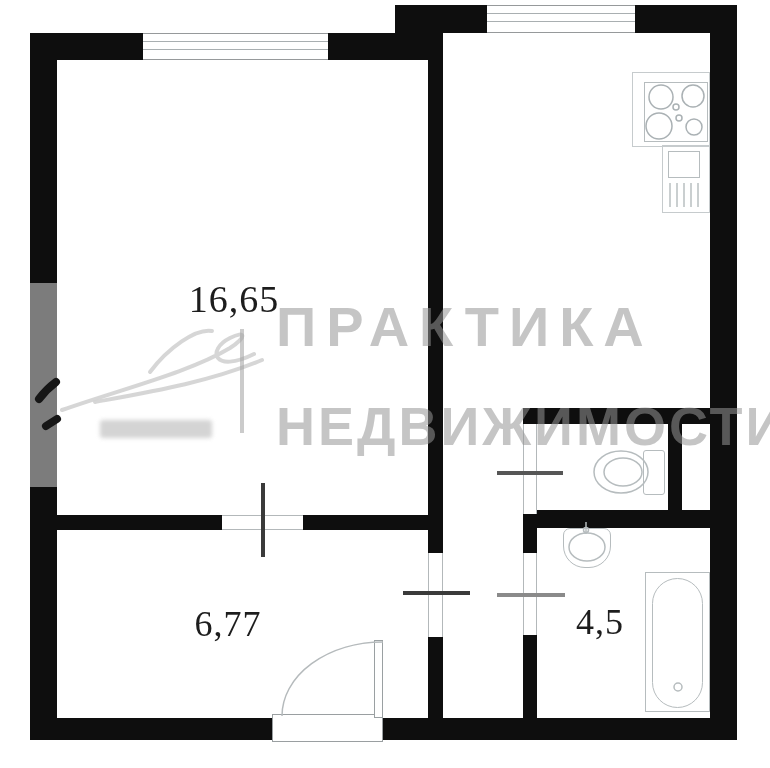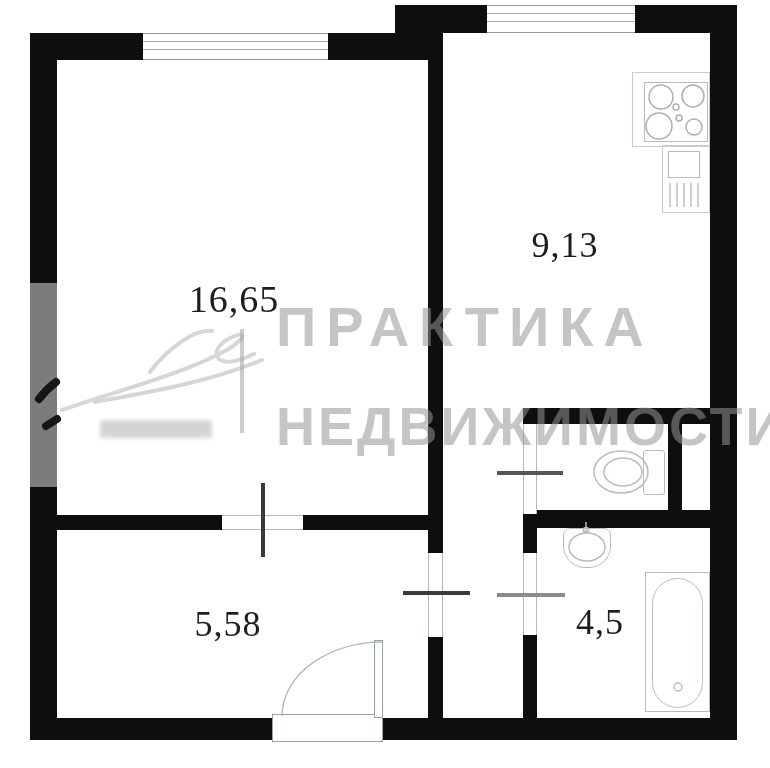--- a/index.html
+++ b/index.html
@@ -121,22 +121,21 @@
       <path d="M 150 372 C 168 348 196 328 212 331"></path>
       <path d="M 95 402 C 150 392 210 382 262 360"></path>
     </g>
     <g fill="none" stroke="#161616" stroke-width="8" stroke-linecap="round">
       <path d="M 39 399 C 45 391 52 385 56 382"></path>
       <path d="M 46 426 L 57 419"></path>
     </g>
   </svg>
 
   <div class="room-label" style="left:234px;top:299px;">16,65</div>
-  <div class="room-label small" style="left:565px;top:245px;">9,13</div>
-  <div class="room-label small" style="left:228px;top:624px;">5,58</div>
+  <div class="room-label small" style="left:228px;top:624px;">6,77</div>
   <div class="room-label small" style="left:600px;top:622px;">4,5</div>
 
   <div id="wm-divider"></div>
   <div id="wm-caption"></div>
   <div class="wm-text" id="wm-line1">ПРАКТИКА</div>
   <div class="wm-text" id="wm-line2">НЕДВИЖИМОСТИ</div>
 
 </div>
 
 </body></html>

